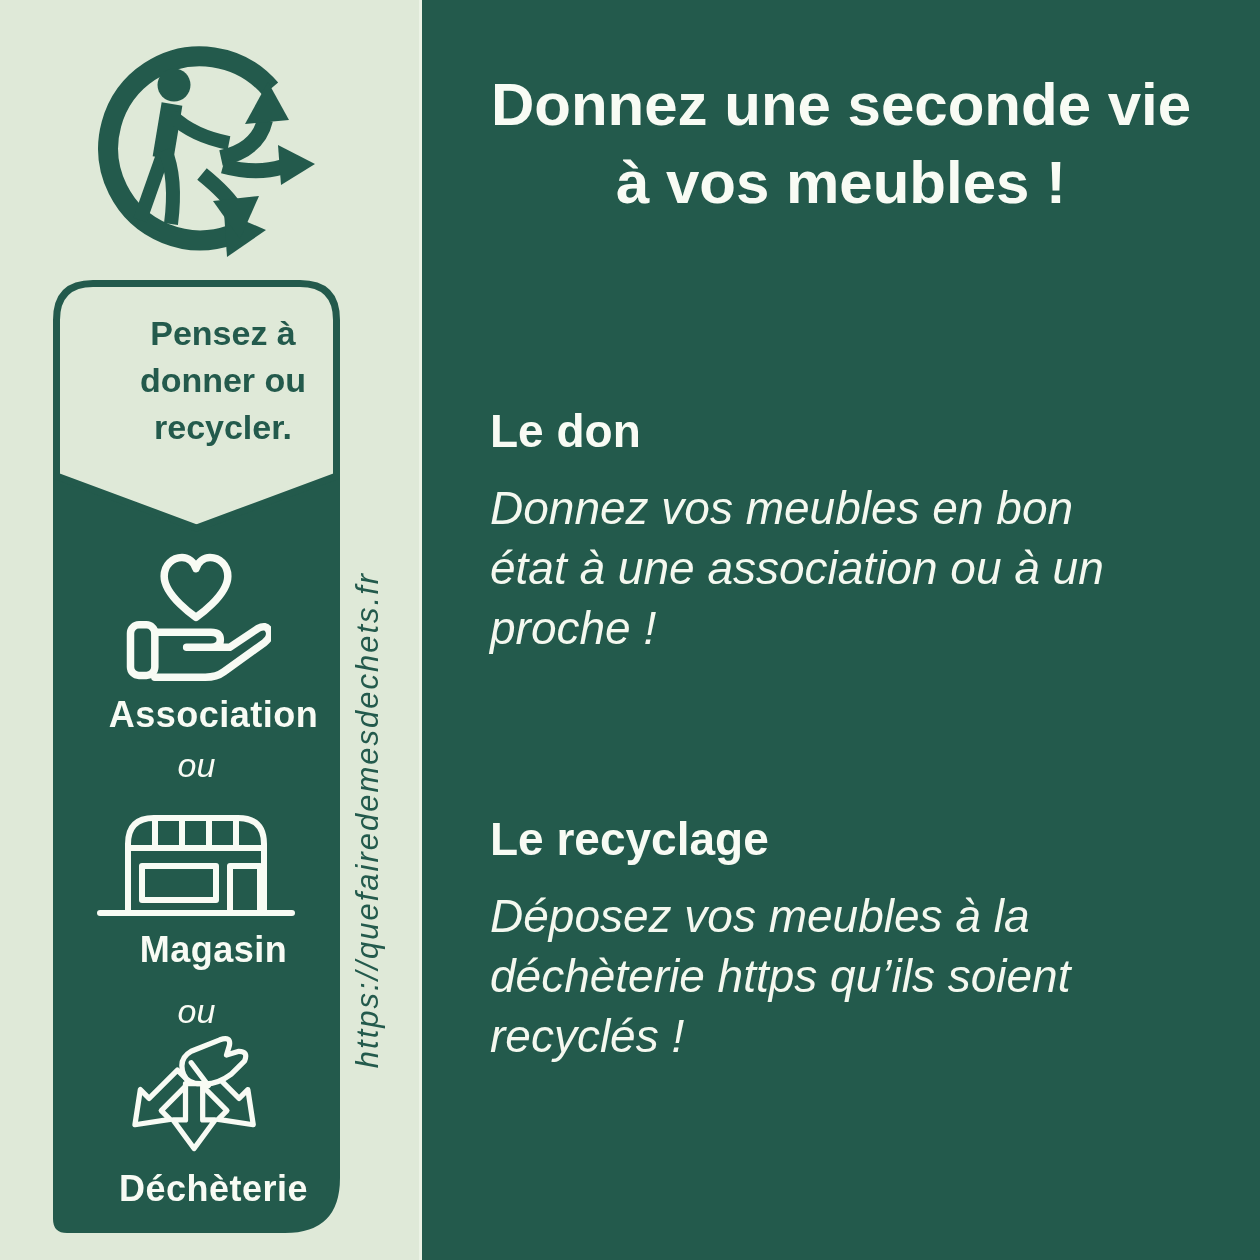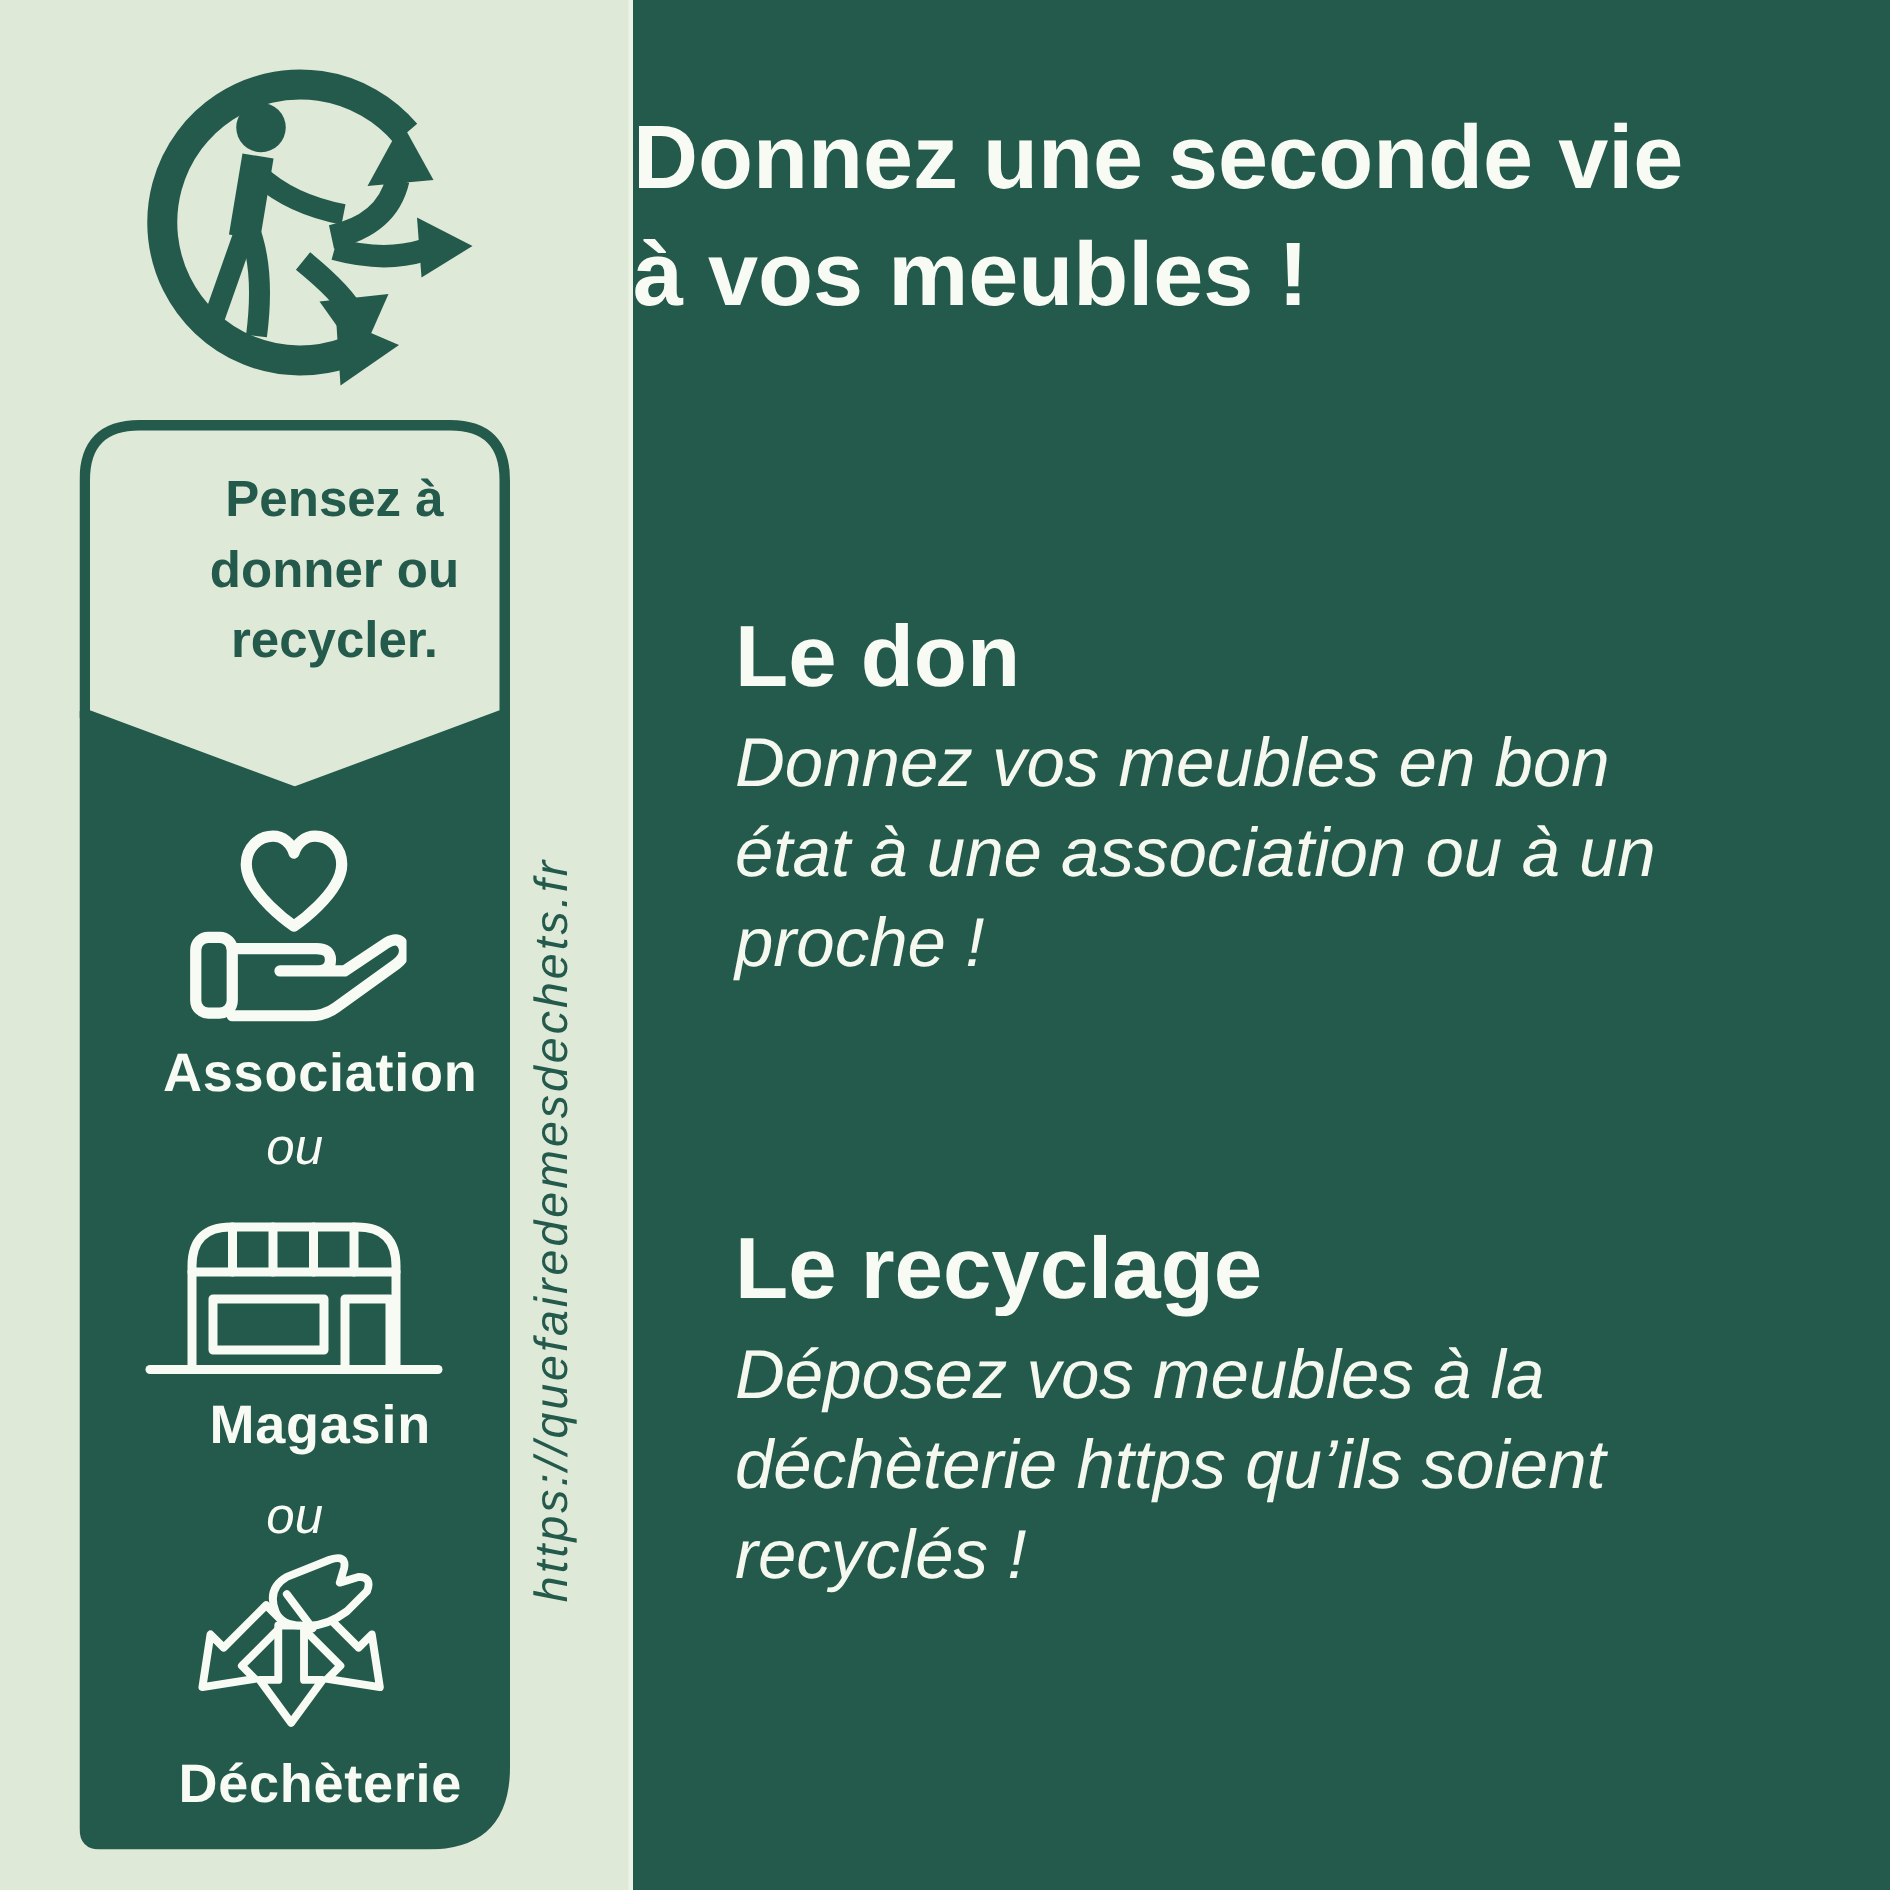--- a/index.html
+++ b/index.html
@@ -19,23 +19,23 @@
   .banner-center{left:121px;width:150px;}
   .banner-label{left:53px;width:321px;text-align:center;color:#f8fbf4;
                 font-size:36px;font-weight:bold;letter-spacing:.5px;}
   .banner-sep{left:53px;width:287px;text-align:center;color:#f8fbf4;
               font-size:34px;font-style:italic;}
   .url-vertical{left:368px;top:820px;transform:translate(-50%,-50%) rotate(-90deg);
                 white-space:nowrap;color:#235a4c;font-size:31px;font-style:italic;
                 letter-spacing:2px;}
 
   
-  .main-title{left:422px;top:66px;width:838px;text-align:left;color:#f8fbf4;
+  .main-title{left:422px;top:66px;width:838px;text-align:center;color:#f8fbf4;
               font-size:60px;line-height:78px;font-weight:bold;}
-  .sec-heading{left:490px;color:#f8fbf4;font-size:58px;font-weight:bold;}
+  .sec-heading{left:490px;color:#f8fbf4;font-size:46px;font-weight:bold;}
   .sec-body{left:490px;color:#f4f8ef;font-size:46px;line-height:60px;font-style:italic;}
   .s0h{top:404px;} .s0b{top:478px;} .s1h{top:812px;} .s1b{top:886px;}
 
   svg .ln{stroke:#f8fbf4;stroke-width:8;fill:none;stroke-linecap:round;stroke-linejoin:round;}
   svg .ln6{stroke:#f8fbf4;stroke-width:6;fill:none;stroke-linecap:round;stroke-linejoin:round;}
   svg .arr{fill:#235a4c;stroke:#f8fbf4;stroke-width:5.5;stroke-linejoin:round;}
 </style>
 </head>
 <body>
 

